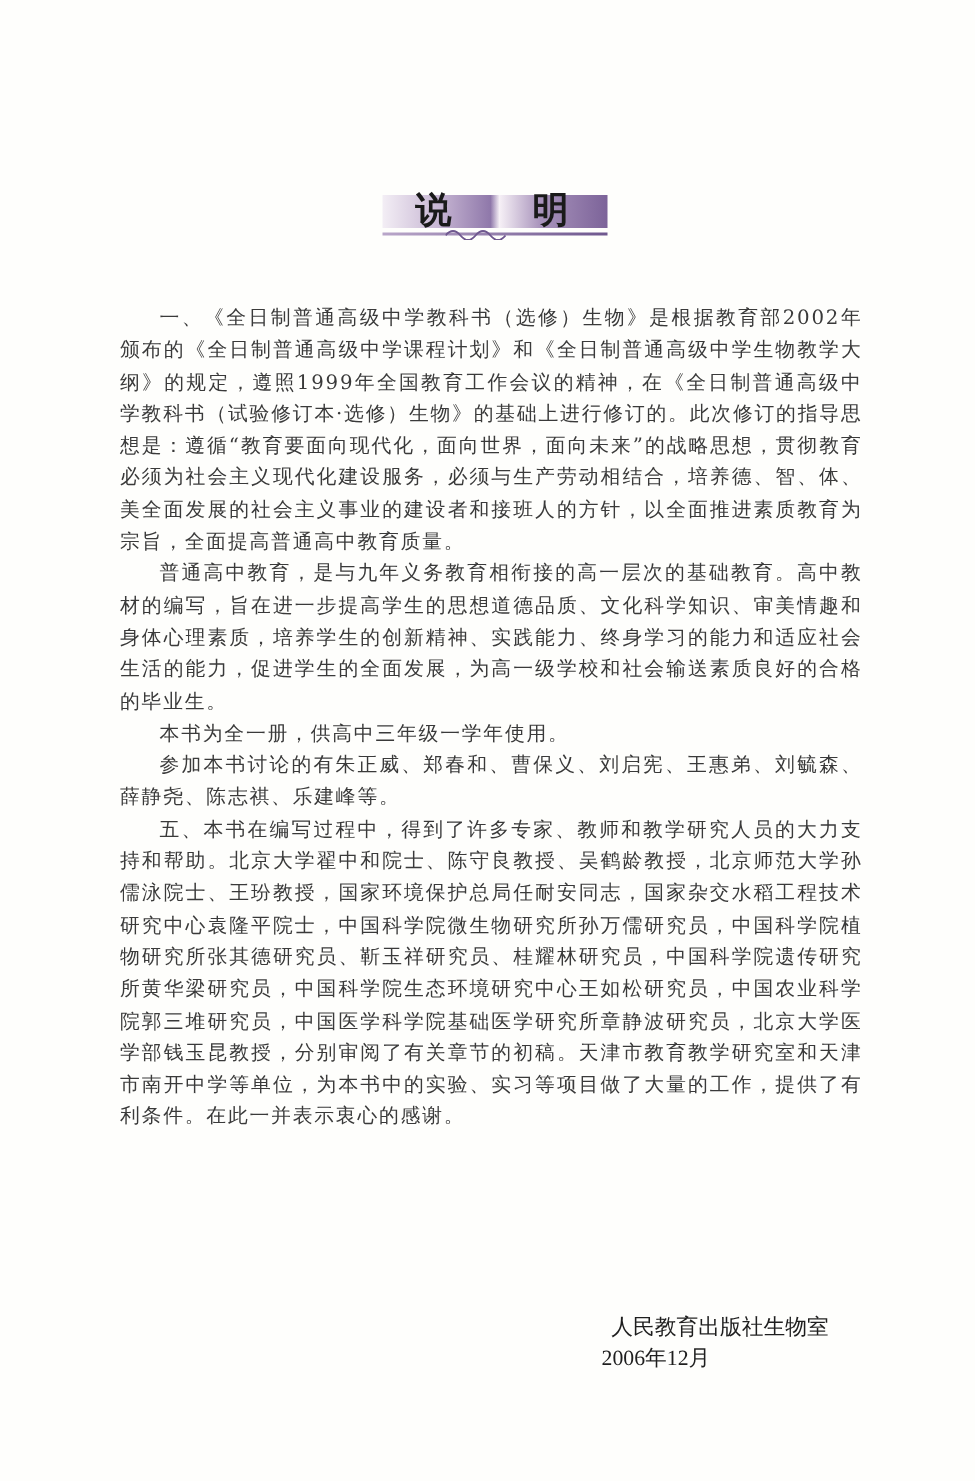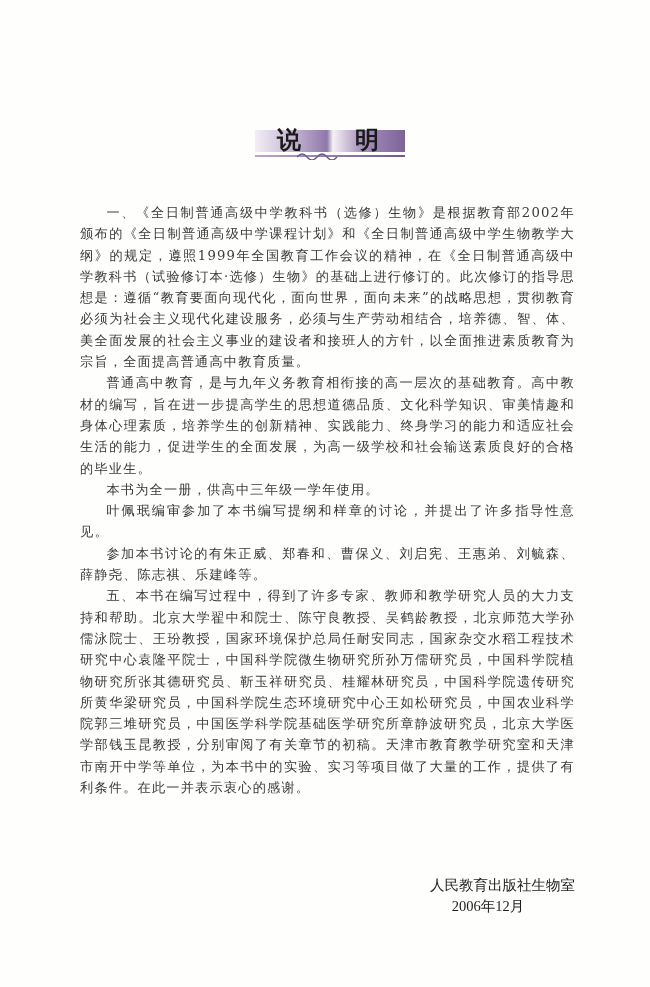--- a/index.html
+++ b/index.html
@@ -74,41 +74,40 @@
     .sign {
       position: absolute;
       left: 385px;
       top: 875px;
       width: 190px;
       font-family: "Liberation Serif", "DejaVu Serif", serif;
       font-size: 14.5px;
       line-height: 21px;
       color: #1e1e1e;
     }
-    .sign .org { display: block; text-align: right; }
-    .sign .date { display: block; padding-left: 16px; text-align: center; }
+    .sign .org { display: block; text-align: center; }
+    .sign .date { display: block; padding-left: 16px; }
   </style>
 </head>
 <body>
 
 <div class="title-banner">
   <div class="title-band"></div>
   <div class="title-underline"></div>
   <svg class="title-wave" viewBox="0 0 44 10">
     <path d="M0 7 Q 5 1 10 7 T 20 7 T 30 7 T 40 7" fill="none" stroke="#6f588f" stroke-width="1.3"></path>
   </svg>
   <span class="title-char c1">说</span>
   <span class="title-char c2">明</span>
 </div>
 
 <div class="content">
   <p>一、《全日制普通高级中学教科书（选修）生物》是根据教育部2002年颁布的《全日制普通高级中学课程计划》和《全日制普通高级中学生物教学大纲》的规定，遵照1999年全国教育工作会议的精神，在《全日制普通高级中学教科书（试验修订本·选修）生物》的基础上进行修订的。此次修订的指导思想是：遵循“教育要面向现代化，面向世界，面向未来”的战略思想，贯彻教育必须为社会主义现代化建设服务，必须与生产劳动相结合，培养德、智、体、美全面发展的社会主义事业的建设者和接班人的方针，以全面推进素质教育为宗旨，全面提高普通高中教育质量。</p>
   <p>普通高中教育，是与九年义务教育相衔接的高一层次的基础教育。高中教材的编写，旨在进一步提高学生的思想道德品质、文化科学知识、审美情趣和身体心理素质，培养学生的创新精神、实践能力、终身学习的能力和适应社会生活的能力，促进学生的全面发展，为高一级学校和社会输送素质良好的合格的毕业生。</p>
   <p>本书为全一册，供高中三年级一学年使用。</p>
-  <p>叶佩珉编审参加了本书编写提纲和样章的讨论，并提出了许多指导性意见。</p>
   <p>参加本书讨论的有朱正威、郑春和、曹保义、刘启宪、王惠弟、刘毓森、薛静尧、陈志祺、乐建峰等。</p>
   <p>五、本书在编写过程中，得到了许多专家、教师和教学研究人员的大力支持和帮助。北京大学翟中和院士、陈守良教授、吴鹤龄教授，北京师范大学孙儒泳院士、王玢教授，国家环境保护总局任耐安同志，国家杂交水稻工程技术研究中心袁隆平院士，中国科学院微生物研究所孙万儒研究员，中国科学院植物研究所张其德研究员、靳玉祥研究员、桂耀林研究员，中国科学院遗传研究所黄华梁研究员，中国科学院生态环境研究中心王如松研究员，中国农业科学院郭三堆研究员，中国医学科学院基础医学研究所章静波研究员，北京大学医学部钱玉昆教授，分别审阅了有关章节的初稿。天津市教育教学研究室和天津市南开中学等单位，为本书中的实验、实习等项目做了大量的工作，提供了有利条件。在此一并表示衷心的感谢。</p>
 
 </div>
 
 <div class="sign">
   <span class="org">人民教育出版社生物室</span>
   <span class="date">2006年12月</span>
 </div>
 

